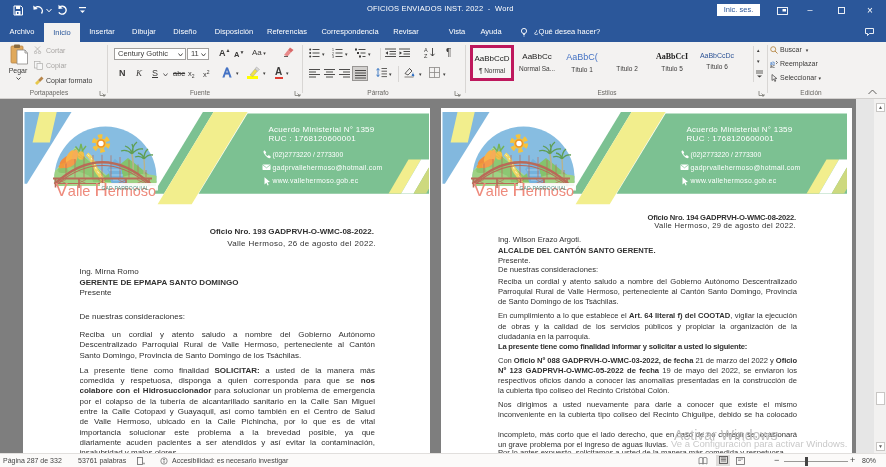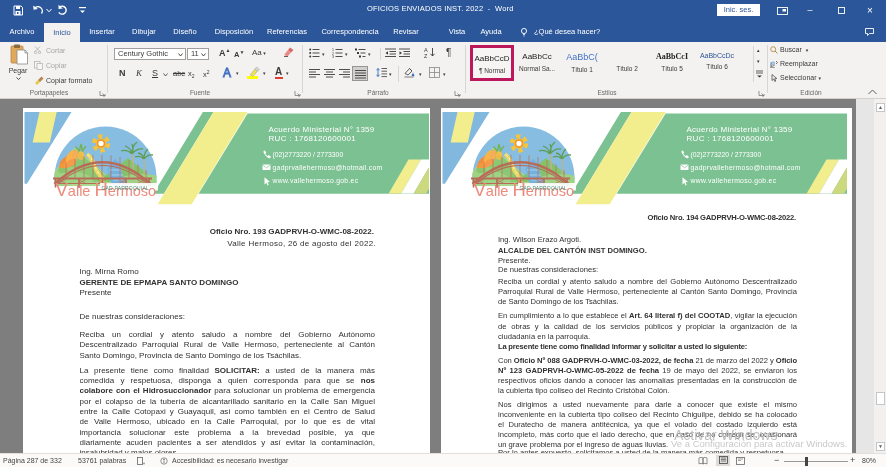--- a/index.html
+++ b/index.html
@@ -411,21 +411,21 @@
       <div class="doc" style="left:56.5px; top:179.5px;">Presente</div>
       <div class="doc" style="left:56.5px; top:204px;">De nuestras consideraciones:</div>
       <div class="doc jl" style="top:222px;">Reciba un cordial y atento saludo a nombre del Gobierno Autónomo</div>
       <div class="doc" style="left:56.5px; top:242.8px;">Santo Domingo, Provincia de Santo Domingo de los Tsáchilas.</div>
       <div class="doc jl" style="top:232.4px;">Descentralizado Parroquial Rural de Valle Hermoso, perteneciente al Cantón</div>
       <div class="doc jl" style="top:257.6px;">La presente tiene como finalidad <b>SOLICITAR:</b> a usted de la manera más</div>
       <div class="doc jl" style="top:268px;">comedida y respetuosa, disponga a quien corresponda para que se <b>nos</b></div>
       <div class="doc jl" style="top:278.4px;"><b>colabore con el Hidrosuccionador</b> para solucionar un problema de emergencia</div>
       <div class="doc jl" style="top:288.8px;">por el colapso de la tubería de alcantarillado sanitario en la Calle San Miguel</div>
       <div class="doc jl" style="top:299.2px;">entre la Calle Cotopaxi y Guayaquil, así como también en el Centro de Salud</div>
-      <div class="doc jl" style="top:309.4px;">de Valle Hermoso, ubicado en la Calle Parroquial, por lo que es de vital</div>
+      <div class="doc jl" style="top:309.4px;">de Valle Hermoso, ubicado en la Calle Pichincha, por lo que es de vital</div>
       <div class="doc jl" style="top:319.8px;">importancia solucionar este problema a la brevedad posible, ya que</div>
       <div class="doc jl" style="top:330.2px;">diariamente acuden pacientes a ser atendidos y así evitar la contaminación,</div>
       <div class="doc" style="left:56.5px; top:340.4px;">insalubridad y malos olores.</div>
     </div>
     <div class="page" id="pageR">
       <svg class="hdr" width="407" height="104" viewBox="0 0 407 104">
         <polygon points="1.5,4 48.5,4 3.9,75.7 1.5,75.7" fill="#82b8de"></polygon>
         <polygon points="16.5,4 33.7,4 26.8,34.4 9.6,34.4" fill="#f2ee8d"></polygon>
         <polygon points="179.9,4 190.5,4 140.9,85.7 130.3,85.7" fill="#7cc192"></polygon>
         <polygon points="190.5,4 224.6,4 168.7,96.2 134.6,96.2" fill="#f2ee8d"></polygon>
@@ -498,38 +498,38 @@
               <rect x="239.5" y="56.5" width="8" height="5.4" rx="0.6"></rect>
               <path d="M239.5 56.8 l4 3 4 -3" stroke="#7cc192" stroke-width="0.7" fill="none"></path>
             </g>
           <path d="M241.5 69.2 l0 7.2 1.9 -1.7 1.2 2.7 1.1 -0.5 -1.2 -2.6 2.5 -0.3 z"></path>
         </g>
         <text x="249.5" y="48.8" font-size="6.8" fill="#ffffff" font-family="Liberation Sans">(02)2773220 / 2773300</text>
         <text x="249.5" y="62" font-size="6.8" letter-spacing="0.3" fill="#ffffff" font-family="Liberation Sans">gadprvallehermoso@hotmail.com</text>
         <text x="249.5" y="75.2" font-size="6.8" letter-spacing="0.3" fill="#ffffff" font-family="Liberation Sans">www.vallehermoso.gob.ec</text>
 </svg>
       <div class="doc2 bold" style="left:57px; top:105px; width:298px; text-align:right; letter-spacing:-0.2px;">Oficio Nro. 194 GADPRVH-O-WMC-08-2022.</div>
+      <div class="doc2" style="left:57px; top:113px; width:298px; text-align:right; letter-spacing:0.3px;">Valle Hermoso, 29 de agosto del 2022.</div>
       <div class="doc2" style="left:57px; top:127px;">Ing. Wilson Erazo Argoti.</div>
-      <div class="doc2 bold" style="left:57px; top:138px;">ALCALDE DEL CANTÓN INST DOMINGO.</div>
+      <div class="doc2 bold" style="left:57px; top:138px;">ALCALDE DEL CANTÓN SANTO GERENTE.</div>
       <div class="doc2" style="left:57px; top:148px;">Presente.</div>
       <div class="doc2" style="left:57px; top:156.5px;">De nuestras consideraciones:</div>
       <div class="doc2 jr" style="top:169px;">Reciba un cordial y atento saludo a nombre del Gobierno Autónomo Descentralizado</div>
       <div class="doc2 jr" style="top:179px;">Parroquial Rural de Valle Hermoso, perteneciente al Cantón Santo Domingo, Provincia</div>
       <div class="doc2" style="left:57px; top:189px;">de Santo Domingo de los Tsáchilas.</div>
       <div class="doc2 jr" style="top:203.4px;">En cumplimiento a lo que establece el <b>Art. 64 literal f) del COOTAD</b>, vigilar la ejecución</div>
       <div class="doc2 jr" style="top:213.5px;">de obras y la calidad de los servicios públicos y propiciar la organización de la</div>
       <div class="doc2" style="left:57px; top:223.5px;">ciudadanía en la parroquia.</div>
       <div class="doc2 bold" style="left:57px; top:233.5px; letter-spacing:-0.2px;">La presente tiene como finalidad informar y solicitar a usted lo siguiente:</div>
       <div class="doc2 jr" style="top:247.9px; letter-spacing:-0.06px;">Con <b>Oficio Nº 088 GADPRVH-O-WMC-03-2022, de fecha</b> 21 de marzo del 2022 y <b>Oficio</b></div>
       <div class="doc2 jr" style="top:258px;"><b>Nº 123 GADPRVH-O-WMC-05-2022 de fecha</b> 19 de mayo del 2022, se enviaron los</div>
       <div class="doc2 jr" style="top:268px;">respectivos oficios dando a conocer las anomalías presentadas en la construcción de</div>
       <div class="doc2" style="left:57px; top:278px;">la cubierta tipo coliseo del Recinto Cristóbal Colón.</div>
       <div class="doc2 jr" style="top:292px;">Nos dirigimos a usted nuevamente para darle a conocer que existe el mismo</div>
       <div class="doc2 jr" style="top:302px;">inconveniente en la cubierta tipo coliseo del Recinto Chiguilpe, debido se ha colocado</div>
-      <div class="doc2 jr" style="top:312px;">el Duratecho de manera antitécnica, ya que el volado del costado izquierdo está</div>
       <div class="doc2 jr" style="top:322px;">incompleto, más corto que el lado derecho, que en caso de no corregir se, ocasionará</div>
       <div class="doc2" style="left:57px; top:332px;">un grave problema por el ingreso de aguas lluvias.</div>
       <div class="doc2" style="left:57px; top:340px;">Por lo antes expuesto, solicitamos a usted de la manera más comedida y respetuosa</div>
       <div style="position:absolute; left:233px; top:318.5px; font-size:14px; color:#bfbfbf;">Activar Windows</div>
       <div style="position:absolute; left:230px; top:330px; font-size:9.5px; color:#c9c9c9; white-space:nowrap;">Ve a Configuración para activar Windows.</div>
     </div>
     <div id="scrollcol">
       <div id="scrolltrack">
         <div class="sbtn" style="top:4px;">▲</div>
         <div class="sbtn" style="top:293px; height:13px;"></div>

